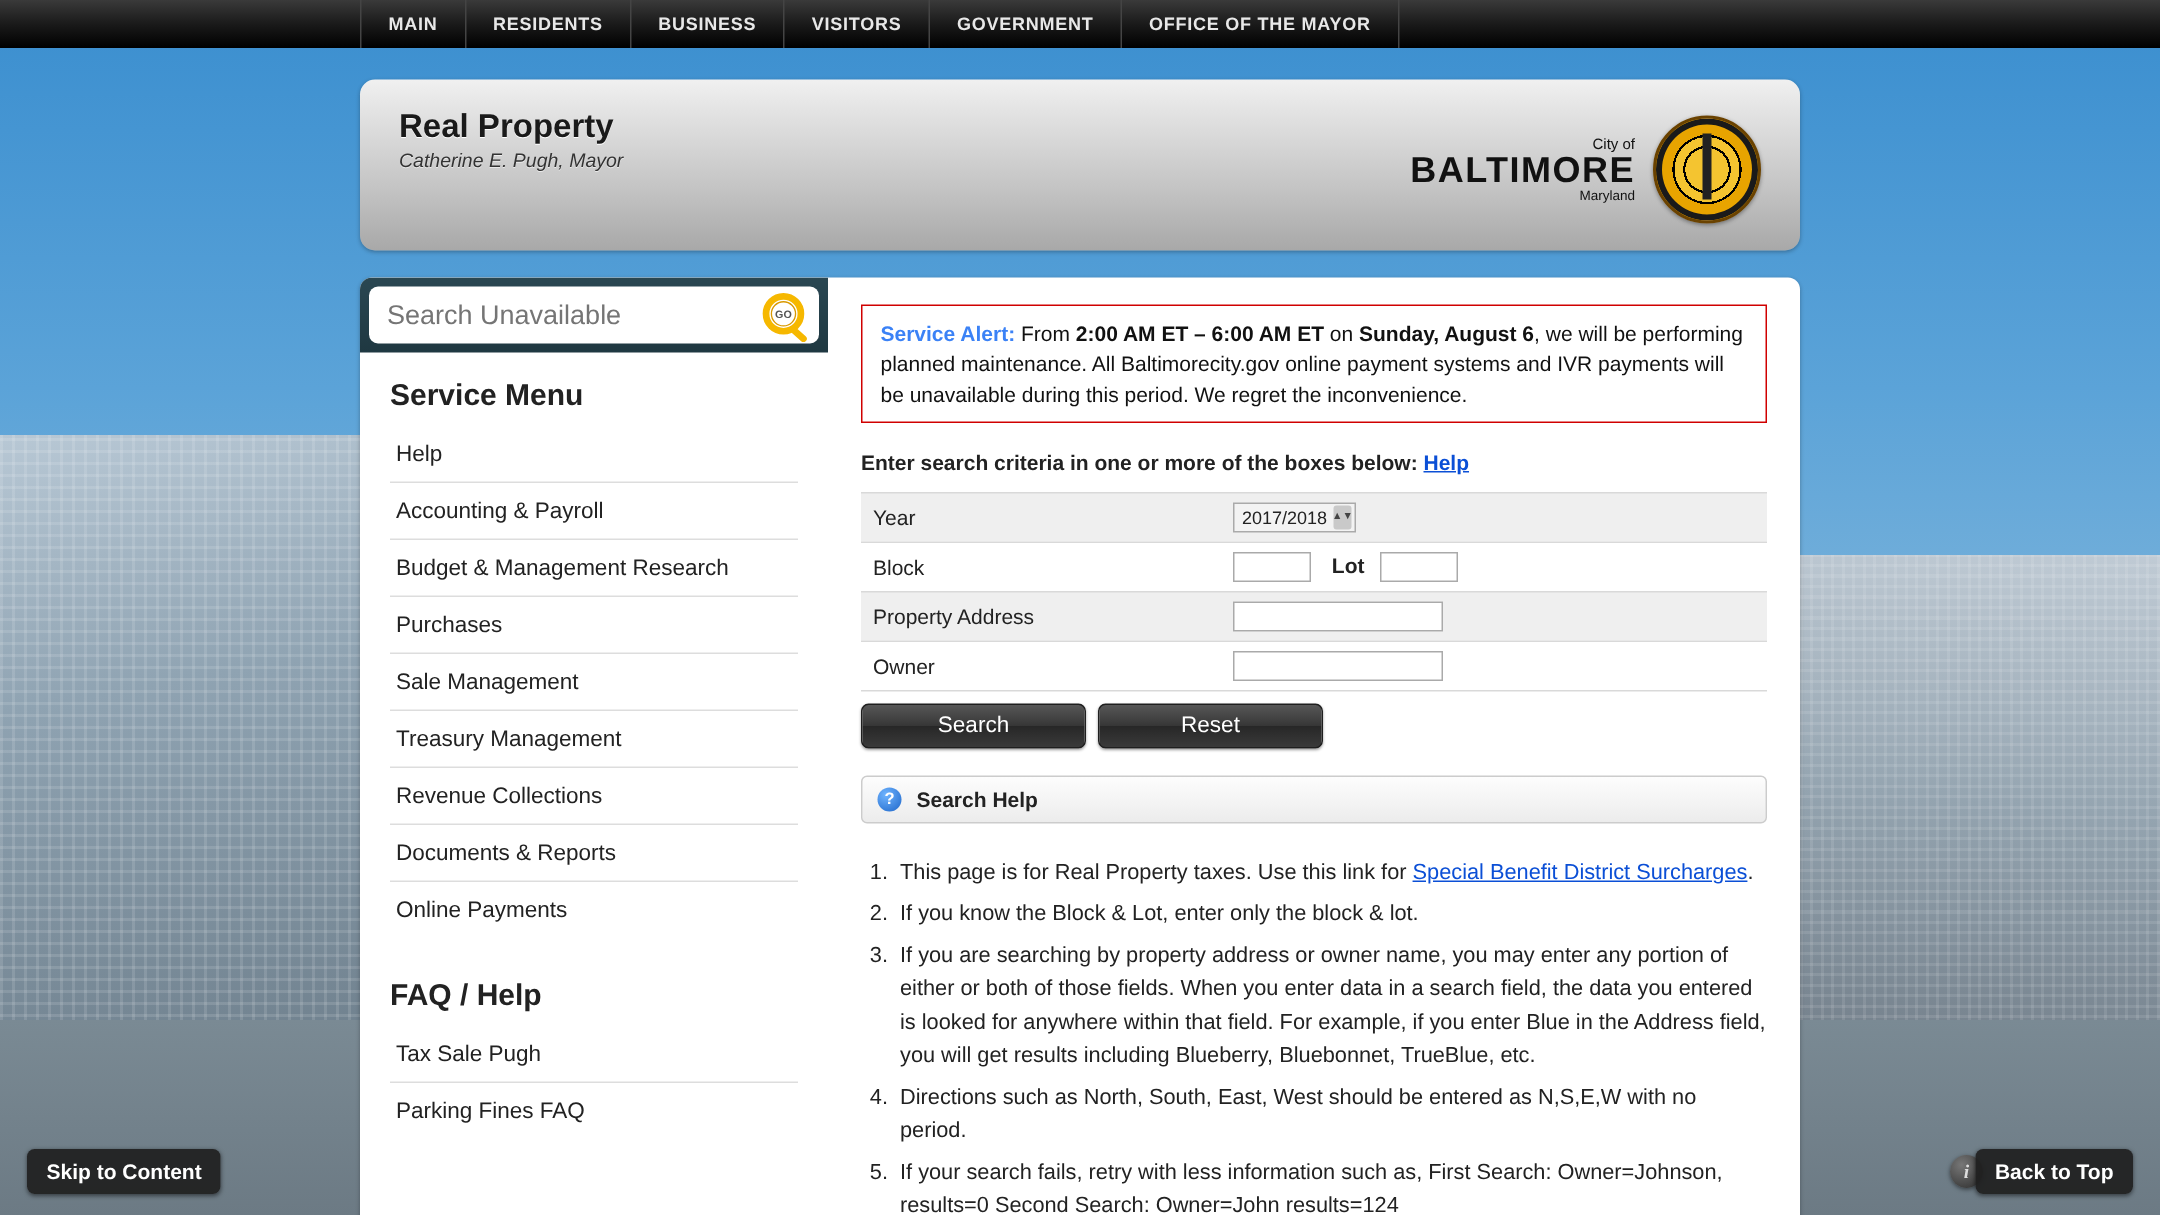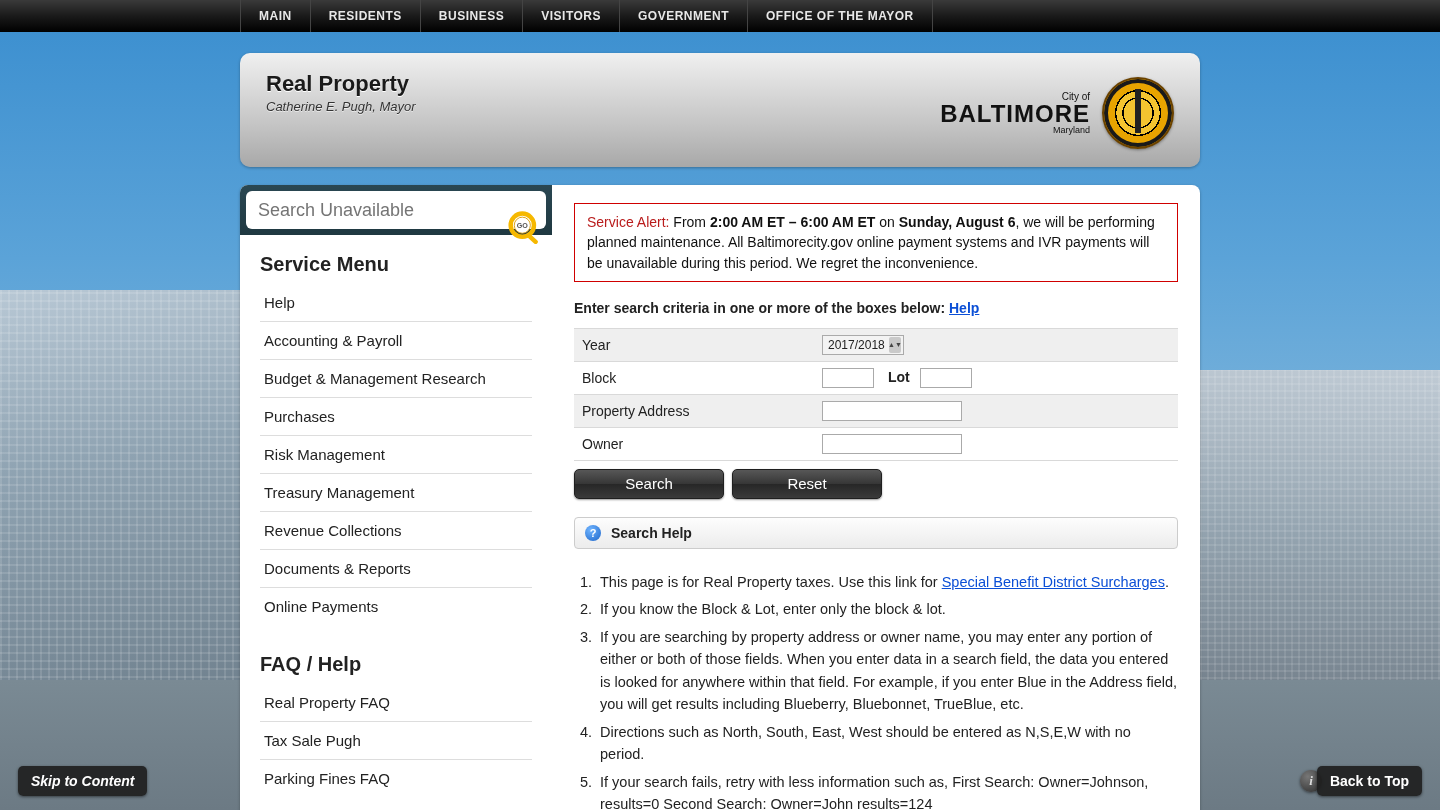--- a/index.html
+++ b/index.html
@@ -97,21 +97,21 @@
   background:linear-gradient(to bottom,#2a4752 0%,#1f3841 100%);
   padding:6px;
 }
 .search-wrap { position:relative; }
 .search-input {
   width:100%; height:38px; border-radius:6px; border:none;
   padding:0 46px 0 12px; font-size:18px; color:#999;
   background:#fff;
 }
 .search-go {
-  position:absolute; right:3px; top:19px; width:36px; height:34px;
+  position:absolute; right:3px; top:3px; width:36px; height:34px;
   border:none; cursor:pointer; background:transparent;
 }
 .search-go svg { width:36px; height:34px; }
 
 .side-heading {
   font-size:20px; font-weight:800; color:#222;
   padding:18px 20px 8px;
 }
 .side-menu { list-style:none; padding:0 20px 10px; }
 .side-menu li {
@@ -123,21 +123,21 @@
   color:#222; text-decoration:none; font-size:15px;
 }
 
 .main {
   flex:1; padding:18px 22px 40px; font-size:14px; color:#222;
 }
 .alert-box {
   border:1.5px solid #d00000; padding:8px 12px; margin-bottom:18px;
   font-size:14px; line-height:1.45; color:#111;
 }
-.alert-box .svc { color:#b91c1c; font-weight:400; }
+.alert-box .svc { color:#3b82f6; font-weight:700; }
 
 .criteria-line { font-weight:700; font-size:14px; margin-bottom:12px; }
 .criteria-line a { color:#0b4fd6; text-decoration:underline; }
 
 .form-table { width:100%; border-collapse:collapse; }
 .form-table tr { border-top:1px solid #d9d9d9; border-bottom:1px solid #d9d9d9; }
 .form-table tr:nth-child(odd) { background:#efefef; }
 .form-table td { padding:6px 8px; font-size:14px; }
 .form-table td.label { width:240px; text-align:left; padding-right:10px;margin-top:48px; }
 .form-table input[type=text] {
@@ -178,21 +178,21 @@
 .help-list li { margin-bottom:5px; padding-left:4px; }
 .help-list a { color:#0b4fd6; text-decoration:underline; }
 
 .skip-btn, .backtop-btn {
   position:fixed; bottom:14px; z-index:50;
   background:rgba(30,30,30,0.92); color:#fff;
   border:none; border-radius:5px; padding:7px 13px;
   font-size:14px; font-weight:700; cursor:pointer;
   box-shadow:0 1px 3px rgba(0,0,0,0.5);
 }
-.skip-btn { left:18px;font-style:italic; }
+.skip-btn { left:18px; }
 .backtop-btn { right:18px; }
 .info-dot {
   position:fixed; bottom:18px; right:118px; z-index:50;
   width:22px; height:22px; border-radius:50%;
   background:radial-gradient(circle at 35% 30%, #777, #2b2b2b);
   color:#ddd; font-family:Georgia,serif; font-style:italic; font-weight:700;
   display:flex; align-items:center; justify-content:center; font-size:13px;
   box-shadow:0 1px 3px rgba(0,0,0,0.5); cursor:pointer;
 }
 </style>
@@ -258,41 +258,38 @@
         <li>
             <a href="#">Accounting &amp; Payroll</a>
           </li>
         <li>
             <a href="#">Budget &amp; Management Research</a>
           </li>
         <li>
             <a href="#">Purchases</a>
           </li>
         <li>
-            <a href="#">Risk Management</a>
+            <a href="#">Sale Management</a>
           </li>
         <li>
             <a href="#">Treasury Management</a>
           </li>
         <li>
             <a href="#">Revenue Collections</a>
           </li>
         <li>
             <a href="#">Documents &amp; Reports</a>
           </li>
         <li>
             <a href="#">Online Payments</a>
           </li>
       </ul>
 
       <div class="side-heading">FAQ / Help</div>
       <ul class="side-menu">
-        <li>
-            <a href="#">Real Property FAQ</a>
-          </li>
         <li>
             <a href="#">Tax Sale Pugh</a>
           </li>
         <li>
             <a href="#">Parking Fines FAQ</a>
           </li>
       </ul>
     </div>
 
     <div class="main">

